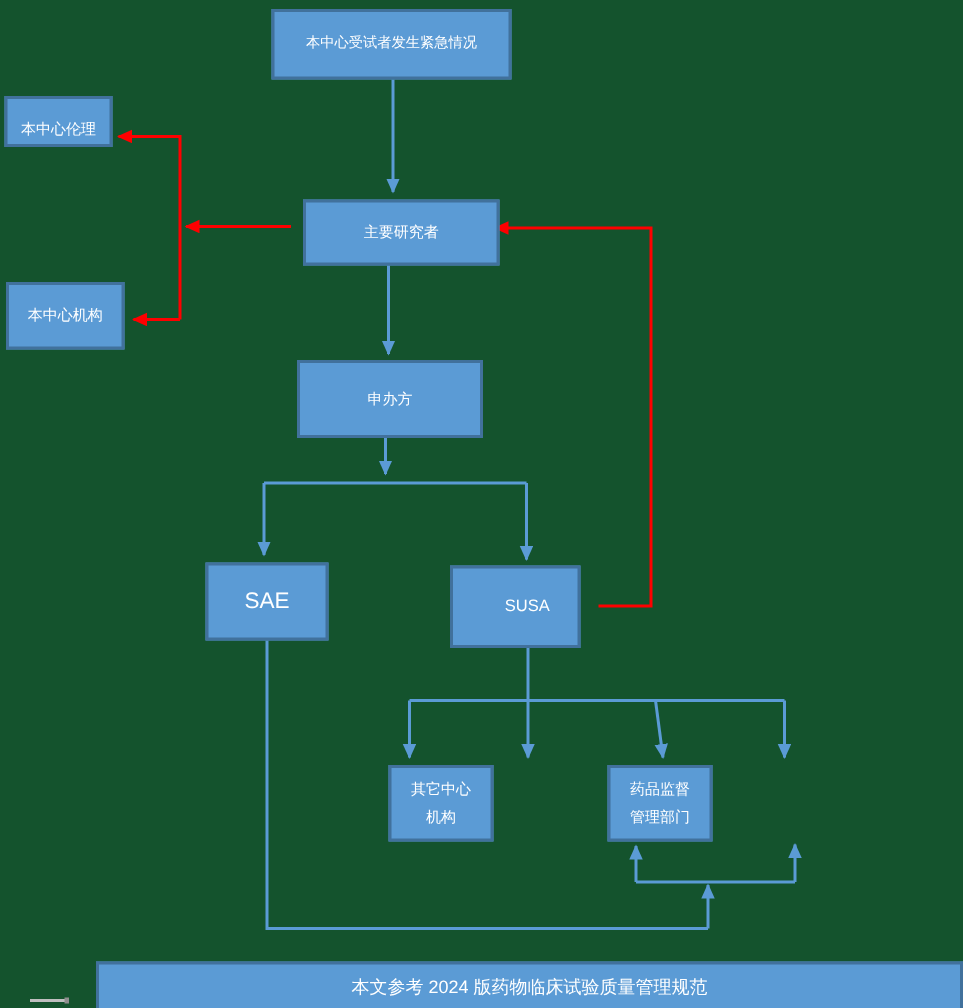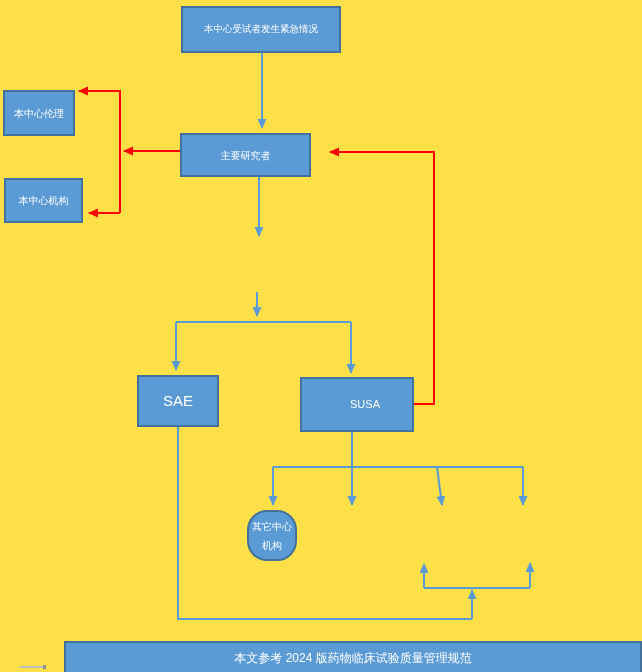--- a/index.html
+++ b/index.html
@@ -1,46 +1,46 @@
 <!DOCTYPE html>
 <html><head>
 <meta charset="utf-8">
 <style>
   html,body { margin:0; padding:0; background:#fff; }
   #canvas {
     position:relative;
     width:642px; height:672px;
     overflow:hidden;
-    background:#fde047;
+    background:#14532d;
     font-family:"Liberation Sans","DejaVu Sans",sans-serif;
   }
   svg.connectors { position:absolute; left:0; top:0; width:642px; height:672px; }
   .node {
     position:absolute;
     box-sizing:border-box;
     background:#5B9BD5;
     border:2px solid #41719C;
     color:#ffffff;
     display:flex;
     flex-direction:column;
     align-items:center;
     justify-content:center;
     text-align:center;
     font-size:10px;
     line-height:1.9;
   }
   .node .ln { display:block; white-space:nowrap; }
   #box-top       { left:181px; top:6px;   width:160px; height:47px; font-size:9.5px; }
-  #box-ethics    { left:3px;   top:90px;  width:72px;  height:46px; }
-  #box-pi        { left:180px; top:133px; width:131px; height:44px; }
-  #box-org       { left:4px;   top:178px; width:79px;  height:45px; }
+  #box-ethics    { left:3px;   top:64px;  width:72px;  height:34px;justify-content:flex-end; }
+  #box-pi        { left:202px; top:133px; width:131px; height:44px; }
+  #box-org       { left:4px;   top:188px; width:79px;  height:45px; }
   #box-sponsor   { left:198px; top:240px; width:124px; height:52px; }
   #box-sae       { left:137px; top:375px; width:82px;  height:52px; font-size:15px; }
-  #box-susa      { left:300px; top:377px; width:114px;  height:55px; font-size:11px;padding-left:16px; }
-  #box-oorg      { left:247px; top:510px; width:50px;  height:51px;border-radius:20px; }
+  #box-susa      { left:300px; top:377px; width:87px;  height:55px; font-size:11px;padding-left:16px; }
+  #box-oorg      { left:259px; top:510px; width:70px;  height:51px; }
   #box-oeth      { left:327px; top:510px; width:76px;  height:51px; }
   #box-drug      { left:405px; top:510px; width:70px;  height:51px; }
   #box-health    { left:483px; top:510px; width:76px;  height:50px; }
   #banner {
     position:absolute; left:64px; top:641px; width:578px; height:34px;
     box-sizing:border-box;
     background:#5B9BD5; border:2px solid #41719C;
     color:#ffffff; font-size:12px;
     display:flex; align-items:center; justify-content:center;
     text-align:center;
@@ -109,35 +109,42 @@
   </div>
 
   <div class="node" id="box-pi">
     <span class="ln">主要研究者</span>
   </div>
 
   <div class="node" id="box-org">
     <span class="ln">本中心机构</span>
   </div>
 
+  <div class="node" id="box-sponsor">
+    <span class="ln">申办方</span>
+  </div>
 
   <div class="node" id="box-sae">
     <span class="ln">SAE</span>
   </div>
 
   <div class="node" id="box-susa">
     <span class="ln">SUSA</span>
   </div>
 
   <div class="node" id="box-oorg">
     <span class="ln">其它中心</span>
     <span class="ln">机构</span>
   </div>
 
 
+  <div class="node" id="box-drug">
+    <span class="ln">药品监督</span>
+    <span class="ln">管理部门</span>
+  </div>
 
 
   <div id="banner">
     <span>本文参考 2024 版药物临床试验质量管理规范</span>
   </div>
 
   <div id="stray-mark"></div>
 
 </div>
 

